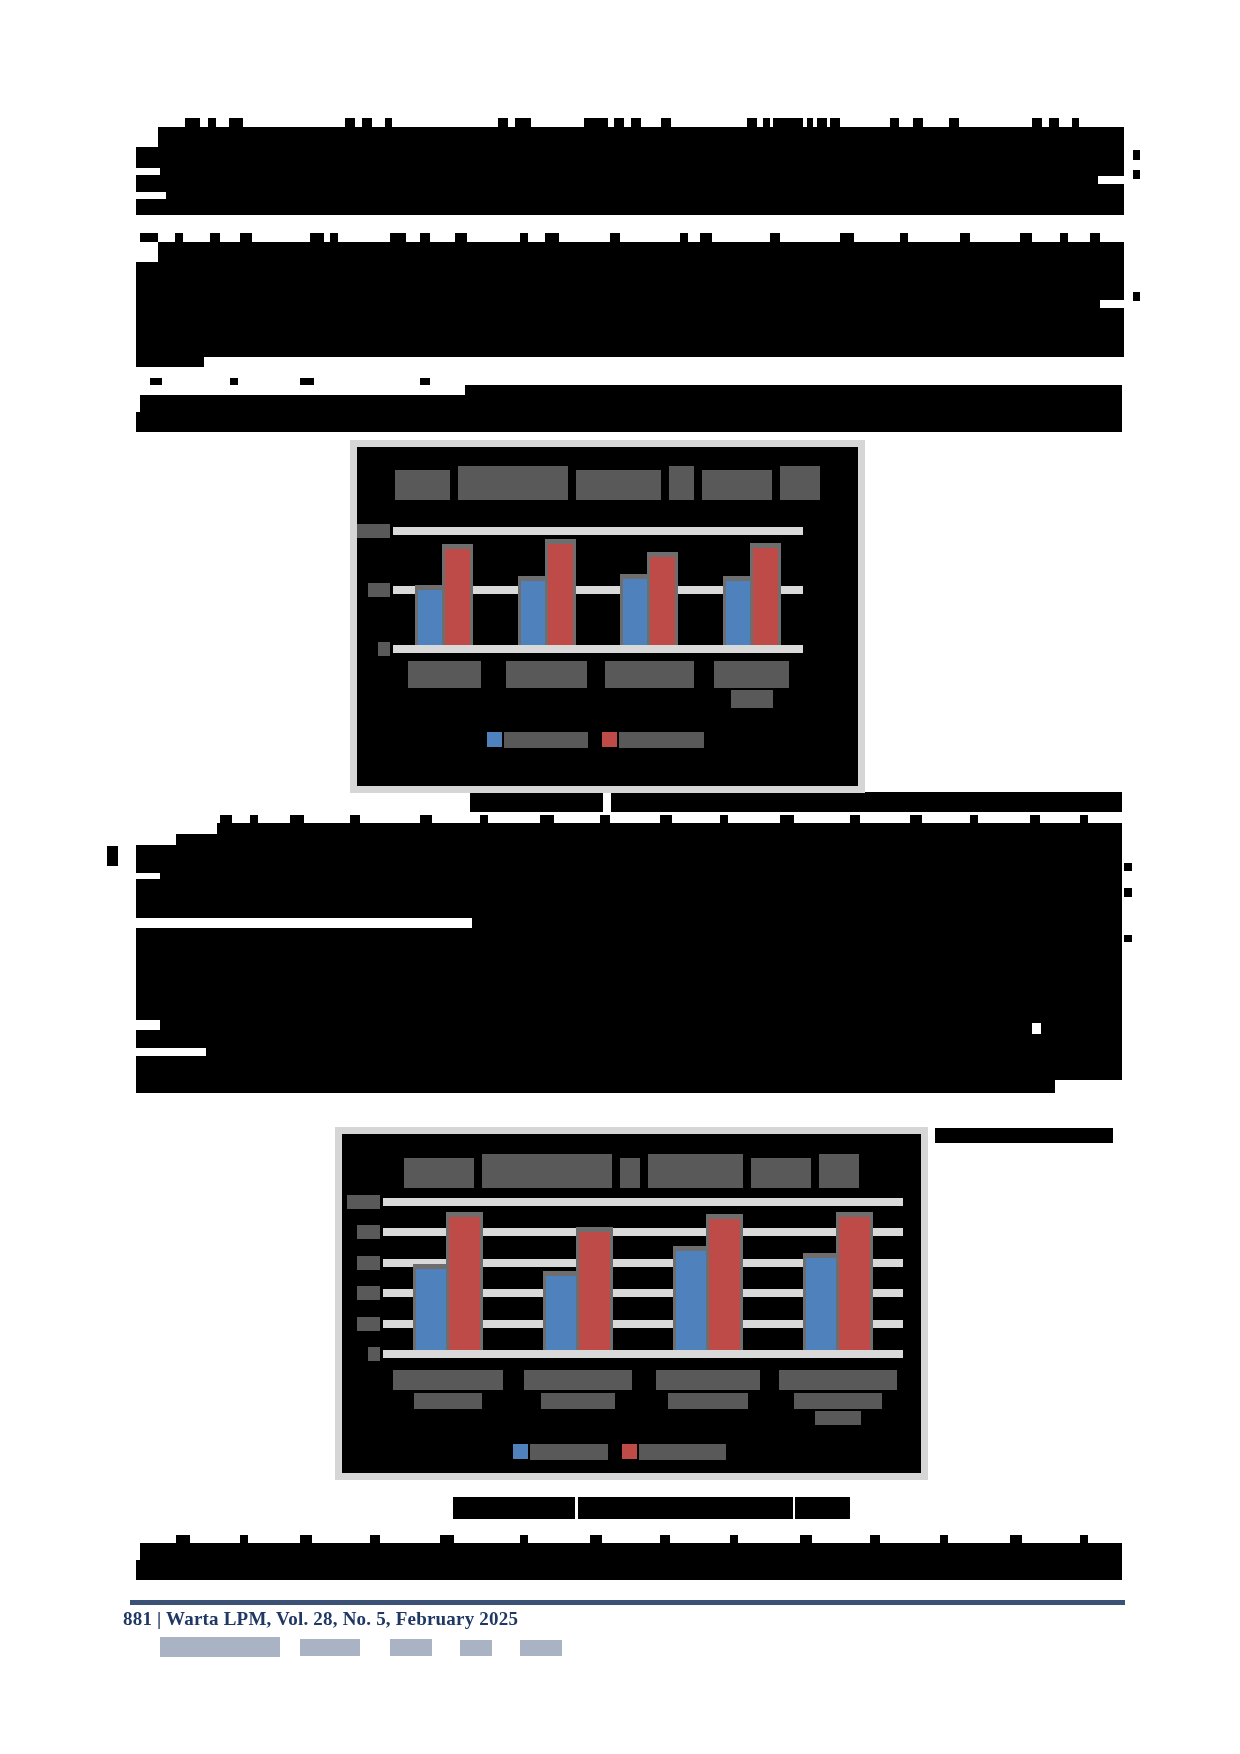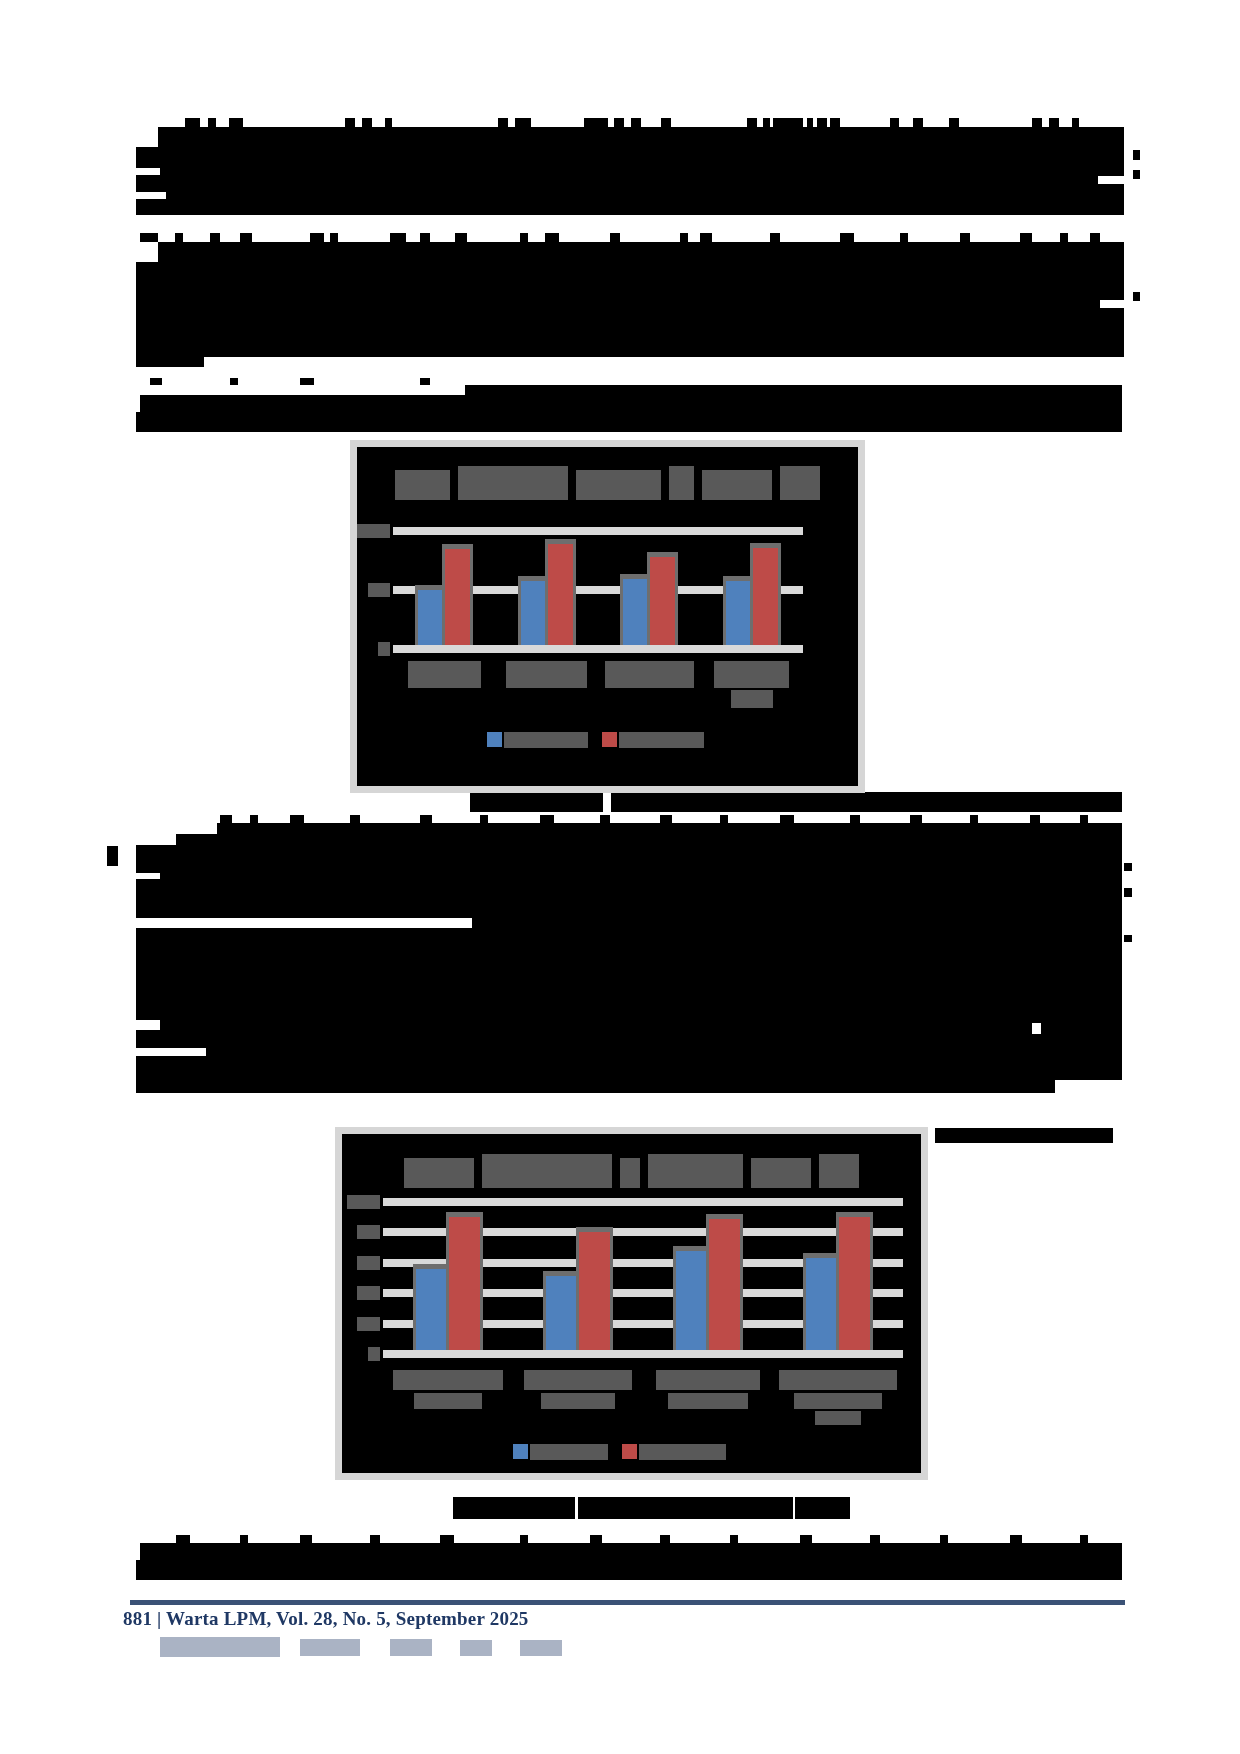--- a/index.html
+++ b/index.html
@@ -9,21 +9,21 @@
   .footer-text{position:absolute;left:123px;top:1606px;width:600px;height:26px;
      font-family:"Liberation Serif", serif;font-weight:bold;font-size:19px;line-height:26px;
      letter-spacing:0.2px;}
   .panel-inner{position:absolute;left:7px;top:7px;right:7px;bottom:7px;}
 </style>
 </head>
 <body>
 
 <div id="stage">
   <div class="abs" id="rule" style="left: 130px; top: 1600px; width: 995px; height: 5px; background: rgb(59, 82, 118);"></div>
-  <div class="footer-text" style="color: rgb(31, 56, 100);">881 | Warta LPM, Vol. 28, No. 5, September 2025</div>
+  <div class="footer-text" style="color: rgb(31, 56, 100);">881 | Warta LPM, Vol. 28, No. 5, February 2025</div>
 <div class="abs" style="left: 160px; top: 1637px; width: 120px; height: 20px; background: rgb(31, 56, 100); opacity: 0.38;"></div>
     <div class="abs" style="left: 300px; top: 1639px; width: 60px; height: 17px; background: rgb(31, 56, 100); opacity: 0.38;"></div>
     <div class="abs" style="left: 390px; top: 1639px; width: 42px; height: 17px; background: rgb(31, 56, 100); opacity: 0.38;"></div>
     <div class="abs" style="left: 460px; top: 1640px; width: 32px; height: 16px; background: rgb(31, 56, 100); opacity: 0.38;"></div>
     <div class="abs" style="left: 520px; top: 1640px; width: 42px; height: 16px; background: rgb(31, 56, 100); opacity: 0.38;"></div>
     <div class="abs" style="left: 136px; top: 127px; width: 988px; height: 88px; background: rgb(0, 0, 0);"></div>
     <div class="abs" style="left: 1133px; top: 150px; width: 7px; height: 10px; background: rgb(0, 0, 0);"></div>
     <div class="abs" style="left: 1133px; top: 170px; width: 7px; height: 9px; background: rgb(0, 0, 0);"></div>
     <div class="abs" style="left: 185px; top: 118px; width: 15px; height: 9px; background: rgb(0, 0, 0);"></div>
     <div class="abs" style="left: 208px; top: 118px; width: 8px; height: 9px; background: rgb(0, 0, 0);"></div>

